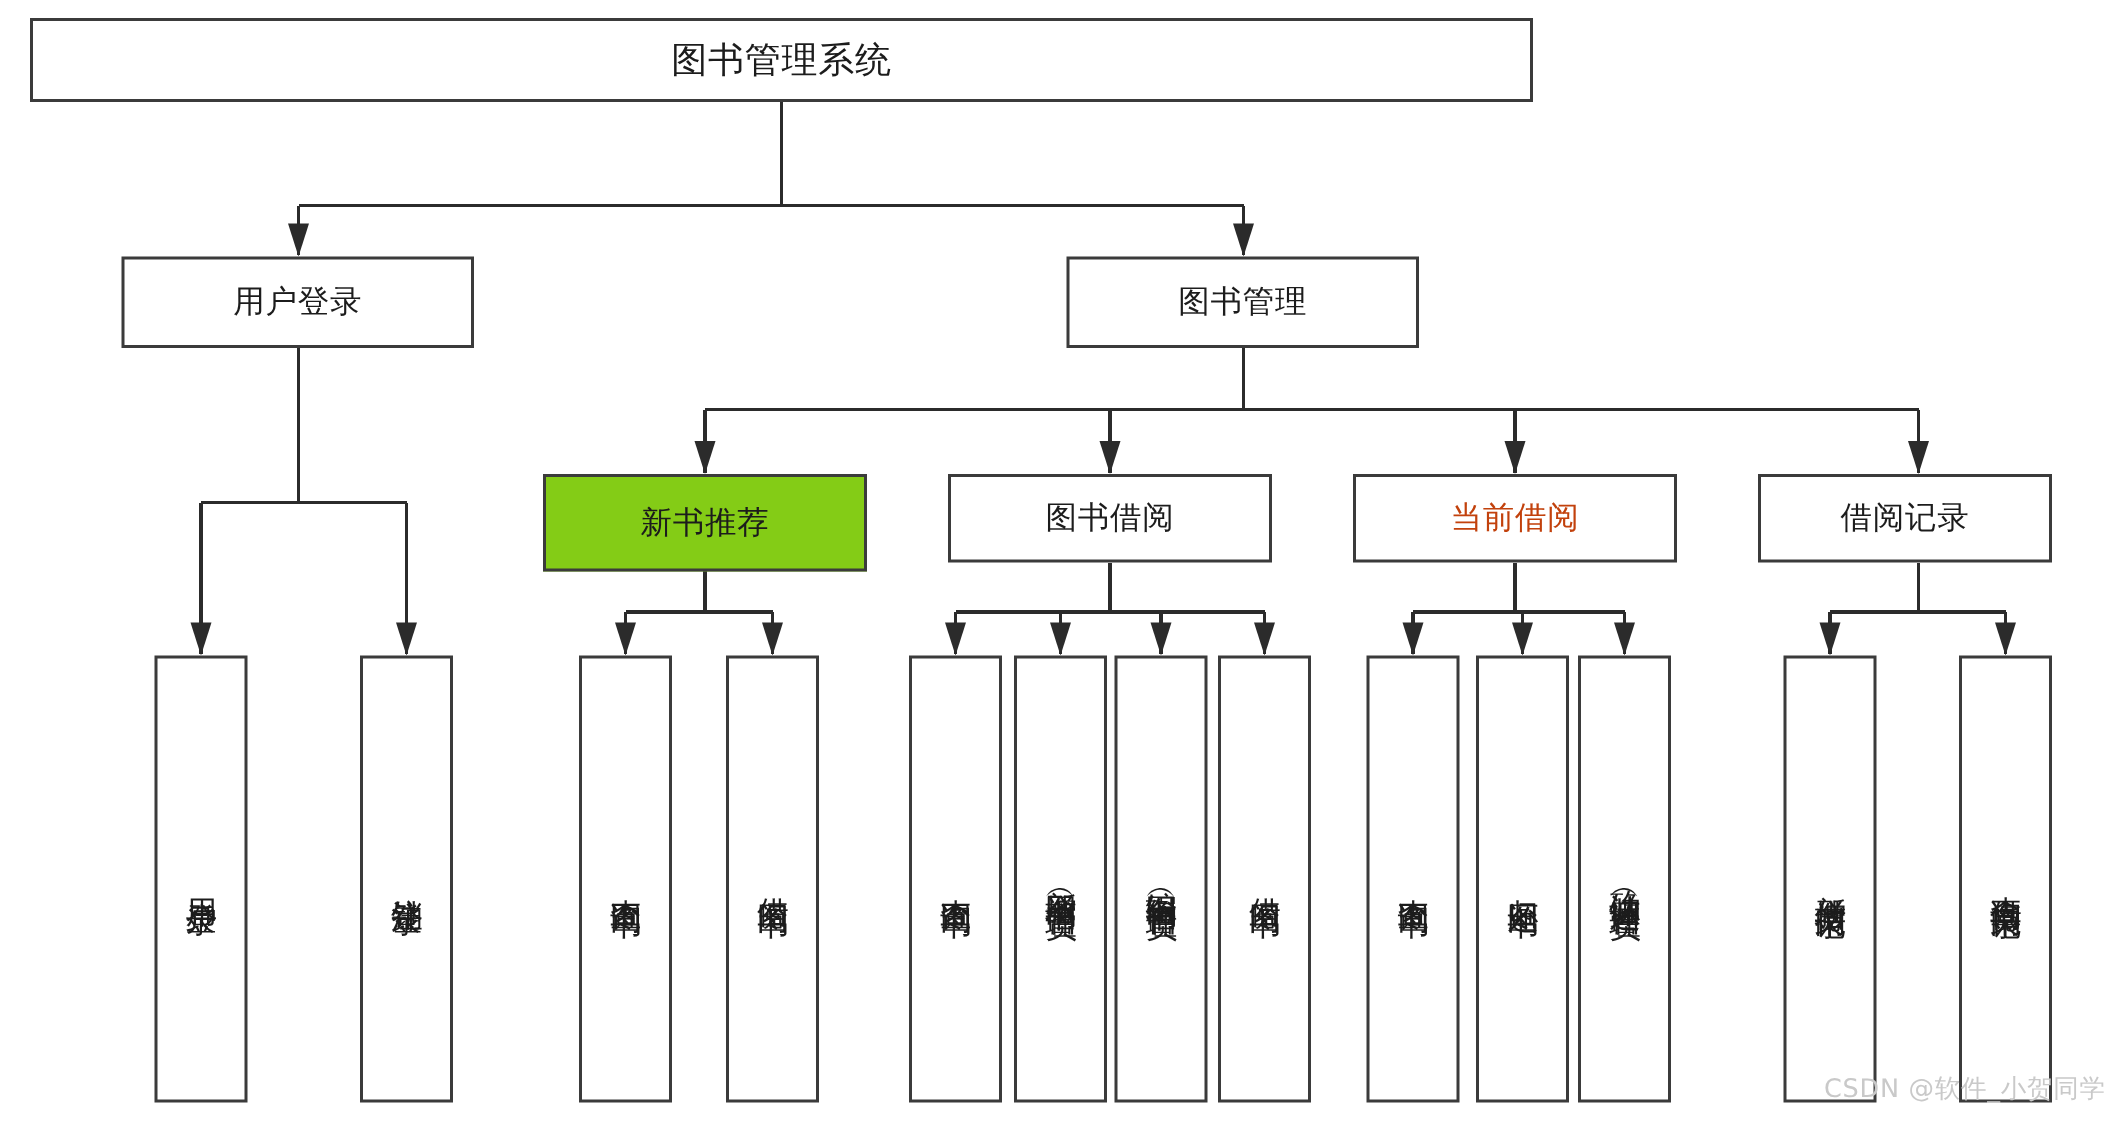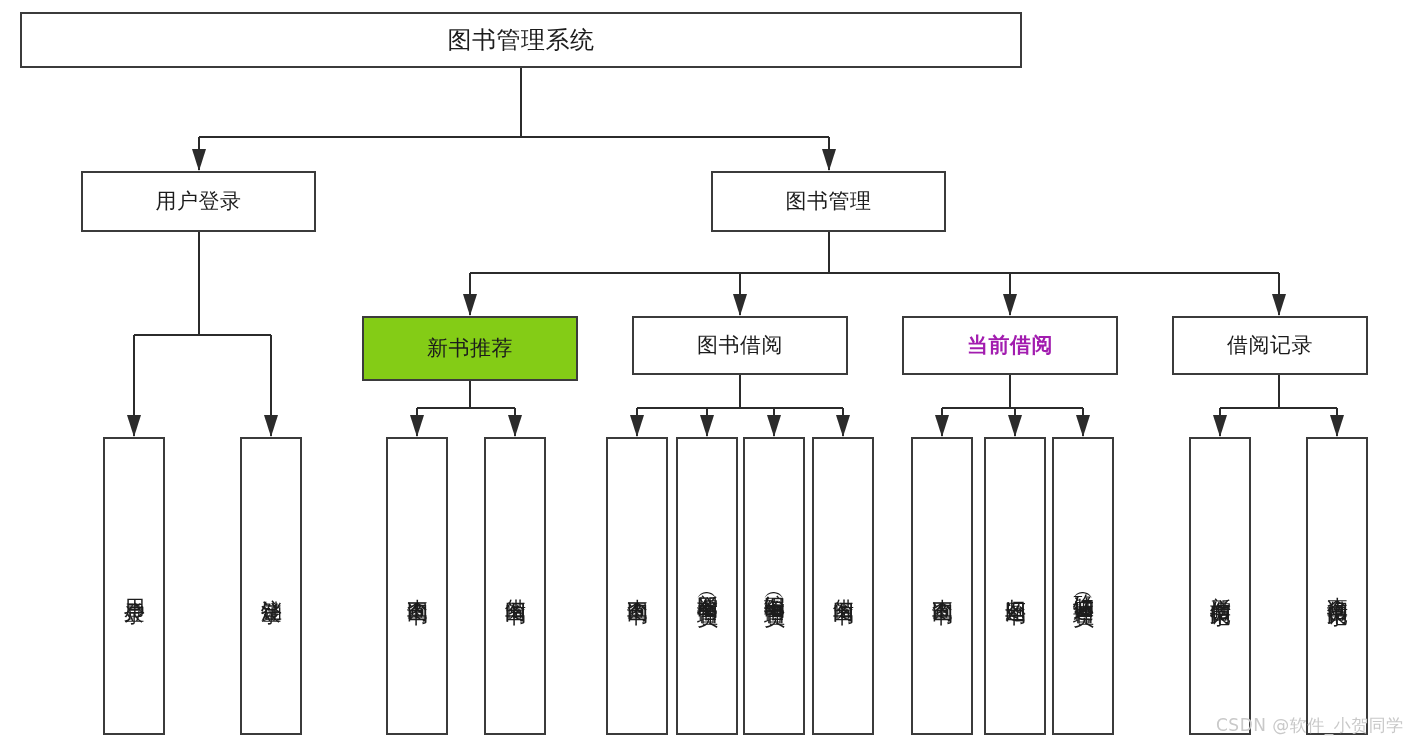--- a/index.html
+++ b/index.html
@@ -143,21 +143,21 @@
       <div class="node horizontal" id="node-n-bookmgmt" style="left: 711px; top: 171px; width: 235px; height: 61px; border-color: rgb(59, 59, 59); background: rgb(255, 255, 255);">
         <span class="node-label" style="color: rgb(28, 28, 28);">图书管理</span>
       </div>
       <div class="node horizontal" id="node-n-newbook" style="left: 362px; top: 316px; width: 216px; height: 65px; border-color: rgb(59, 59, 59); background: #84cc16;">
         <span class="node-label" style="color: rgb(28, 28, 28);">新书推荐</span>
       </div>
       <div class="node horizontal" id="node-n-borrow" style="left: 632px; top: 316px; width: 216px; height: 59px; border-color: rgb(59, 59, 59); background: rgb(255, 255, 255);">
         <span class="node-label" style="color: rgb(28, 28, 28);">图书借阅</span>
       </div>
       <div class="node horizontal" id="node-n-current" style="left: 902px; top: 316px; width: 216px; height: 59px; border-color: rgb(59, 59, 59); background: rgb(255, 255, 255);">
-        <span class="node-label" style="color: #a21caf; font-weight: bold;">当前借阅</span>
+        <span class="node-label" style="color: #c2410c;">当前借阅</span>
       </div>
       <div class="node horizontal" id="node-n-record" style="left: 1172px; top: 316px; width: 196px; height: 59px; border-color: rgb(59, 59, 59); background: rgb(255, 255, 255);">
         <span class="node-label" style="color: rgb(28, 28, 28);">借阅记录</span>
       </div>
       <div class="node vertical" id="node-l-login-1" style="left: 103px; top: 437px; width: 62px; height: 298px; border-color: rgb(59, 59, 59); background: rgb(255, 255, 255);">
         <span class="node-label" style="color: rgb(28, 28, 28);">用户登录</span>
       </div>
       <div class="node vertical" id="node-l-login-2" style="left: 240px; top: 437px; width: 62px; height: 298px; border-color: rgb(59, 59, 59); background: rgb(255, 255, 255);">
         <span class="node-label" style="color: rgb(28, 28, 28);">注销登录</span>
       </div>

